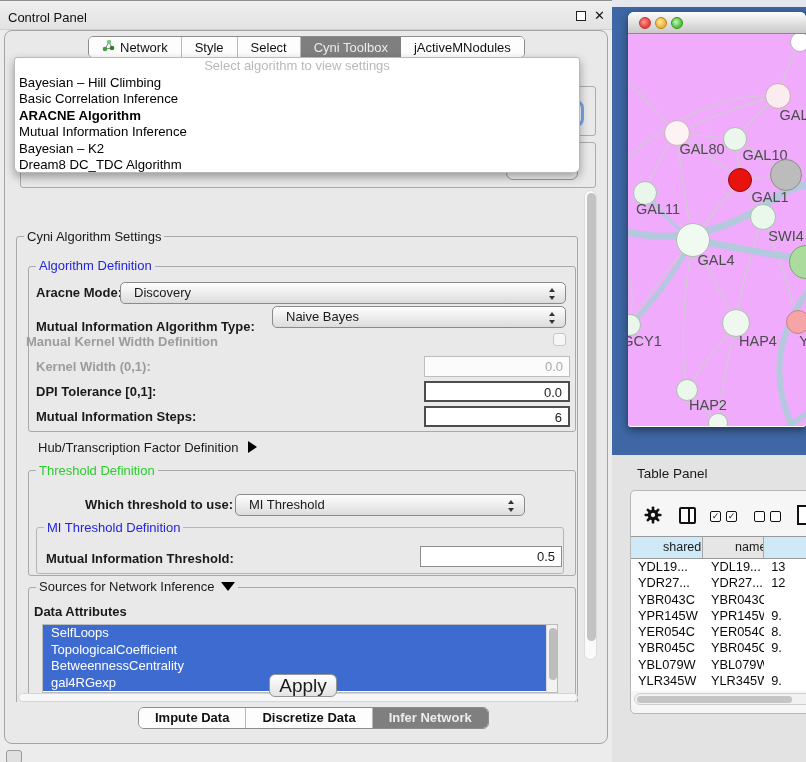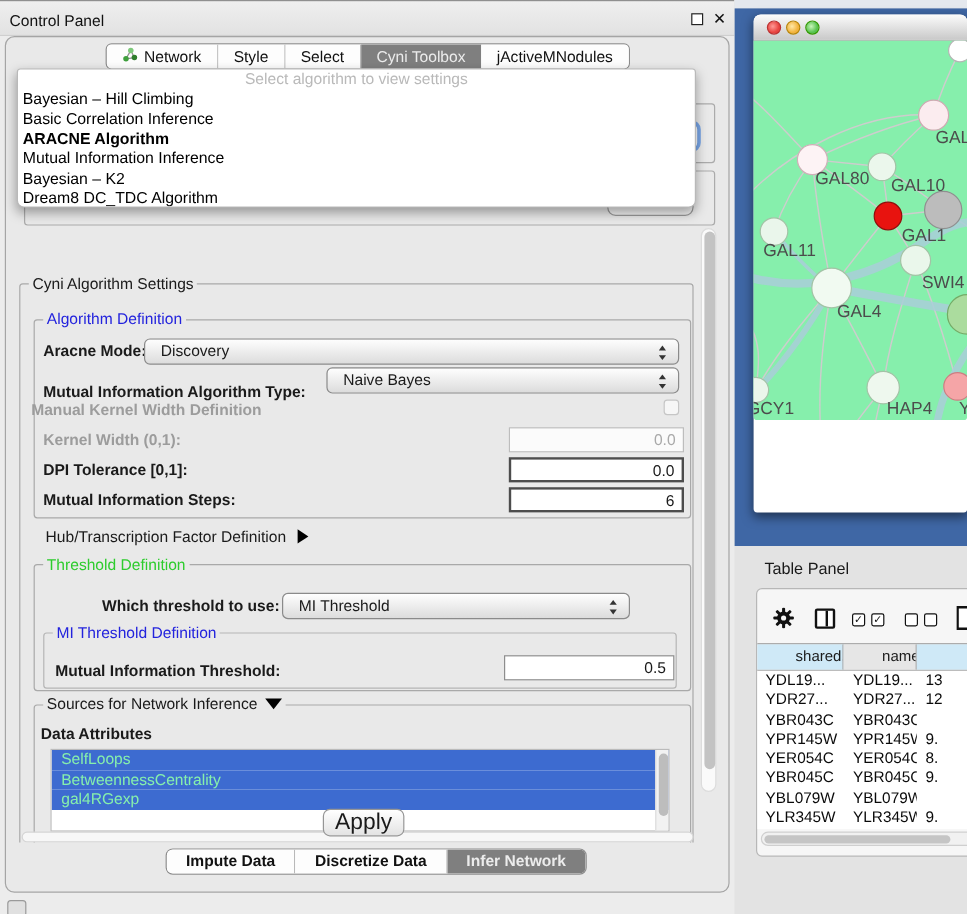--- a/index.html
+++ b/index.html
@@ -59,21 +59,21 @@
   .spin:after { content:""; position:absolute; bottom:1px; left:0; border-left:3.5px solid transparent; border-right:3.5px solid transparent; border-top:4px solid #333; }
   .field { position:absolute; height:21px; background:#fff; font-size:13px; line-height:19px;
     text-align:right; padding-right:6px; }
   .f-strong { border:2px solid #4d4d4d; }
   .f-grey  { border:1px solid #bdbdbd; color:#a9a9a9; background:#fbfbfb; }
   .f-mid   { border:1px solid #8d8d8d; }
   .checkbox { position:absolute; width:13px; height:13px; border:1px solid #c6c6c6; border-radius:3px; background:#f6f6f6; }
   .tri-right { display:inline-block; width:0; height:0; border-top:6px solid transparent; border-bottom:6px solid transparent; border-left:9px solid #000; margin-left:10px; vertical-align:-1px; }
   .tri-down { display:inline-block; width:0; height:0; border-left:7px solid transparent; border-right:7px solid transparent; border-top:9px solid #000; margin-left:6px; vertical-align:0px; }
   .attr-list { position:absolute; background:#fff; border:1px solid #bbb; overflow:hidden; }
-  .attr-item { height:16.5px; line-height:16.5px; padding-left:8px; background:#3d6bd0; color:#86efac; font-size:13px; }
+  .attr-item { height:16.5px; line-height:16.5px; padding-left:8px; background:#3d6bd0; color:#ffffff; font-size:13px; }
   .list-vsb { position:absolute; width:11px; background:#f2f2f2; border-left:1px solid #ddd; }
   .list-vsb .thumb { position:absolute; left:1.5px; width:8px; border-radius:4px; background:#bdbdbd; }
   .hscroll { position:absolute; height:9px; background:#f7f7f7; border:1px solid #d5d5d5; border-radius:5px; }
   .vscrollbar { left:584px; top:190px; width:13px; height:470px; background:#fafafa; border:1px solid #dcdcdc; border-radius:7px; }
   .vscrollbar .thumb { position:absolute; left:1.5px; top:2px; width:9px; height:448px; background:#c3c3c3; border-radius:5px; }
 
   .apply-btn { left:269px; top:674px; width:68px; height:23px; border:1px solid #959595; border-radius:6px;
     background:linear-gradient(#ffffff,#e3e3e3); text-align:center; line-height:21px; font-size:19px; z-index:2; }
 
   .bottom-tabs { left:138px; top:707px; height:22px; display:flex; background:#fff;
@@ -90,21 +90,21 @@
   .desk-blue { position:absolute; left:0; top:7px; width:194px; height:448px; background:#3f67a5; }
 
   .net-window { position:absolute; left:16px; top:12px; width:178px; height:415px; background:#fff;
     border-radius:6px 6px 3px 3px; box-shadow:0 3px 9px rgba(0,0,0,0.5); }
   .net-titlebar { height:22px; background:linear-gradient(#fcfcfc,#c9c9c9); border-bottom:1px solid #8a8a8a;
     border-radius:6px 6px 0 0; position:relative; }
   .light { position:absolute; top:5px; width:12px; height:12px; border-radius:50%; }
   .l-red { left:11px; background:radial-gradient(circle at 4px 4px,#ff9a96,#e84440 60%); border:0.5px solid #b33; }
   .l-yellow { left:27px; background:radial-gradient(circle at 4px 4px,#ffe9a8,#f2b33d 60%); border:0.5px solid #b8860b; }
   .l-green { left:43px; background:radial-gradient(circle at 4px 4px,#c8f5b9,#57c24f 60%); border:0.5px solid #390; }
-  .net-canvas { position:relative; height:316px; overflow:hidden; background:#86efac; border-radius:0 0 3px 3px;text-align:center; }
+  .net-canvas { position:relative; height:392px; overflow:hidden; background:#f0abfc; border-radius:0 0 3px 3px;text-align:center; }
   .net-canvas svg { position:absolute; left:0; top:0; }
   .node { position:absolute; border-radius:50%; }
   .node-label { position:absolute; transform:translateX(-50%); font-size:14.5px; color:#4c4c4c; white-space:nowrap; }
 
   .tp-label { position:absolute; left:25px; top:466px; font-size:13.5px; color:#1a1a1a; }
   .tp-panel { position:absolute; left:18px; top:490px; width:190px; height:224px; background:#f6f6f6;
     border:1px solid #b7b7b7; border-radius:5px; overflow:hidden; }
   .tp-toolbar { position:absolute; left:0; top:0; width:100%; height:45px; }
   .tp-icon { position:absolute; top:18px; }
   .cbx { width:11px; height:11px; border:1.6px solid #111; border-radius:2px; font-size:9px; line-height:9px; text-align:center; font-weight:bold; color:#111; background:#fff; }
@@ -225,20 +225,21 @@
   <div class="field f-mid" style="left:406px; top:318px; width:142px;">0.5</div>
 
   <div class="groupbox" style="left:14px; top:359px; width:548px; height:300px;"></div>
   <span class="group-title" style="left:22px; top:352px;"><span>Sources for Network Inference</span><span class="tri-down"></span></span>
 
   <span class="lbl bold" style="left:20px; top:376px;">Data Attributes</span>
 
   <div class="attr-list" style="left:28px; top:396px; width:516px; height:69px;">
     <div id="attr-items">
         <div class="attr-item">SelfLoops</div>
+        <div class="attr-item">TopologicalCoefficient</div>
         <div class="attr-item">BetweennessCentrality</div>
         <div class="attr-item">gal4RGexp</div>
       </div>
     <div class="list-vsb" style="right:0; top:0; height:69px;">
       <div class="thumb" style="top:3px; height:52px;"></div>
     </div>
   </div>
 
   <div class="hscroll" style="left:4px; top:465px; width:560px;"></div>
 </div>

